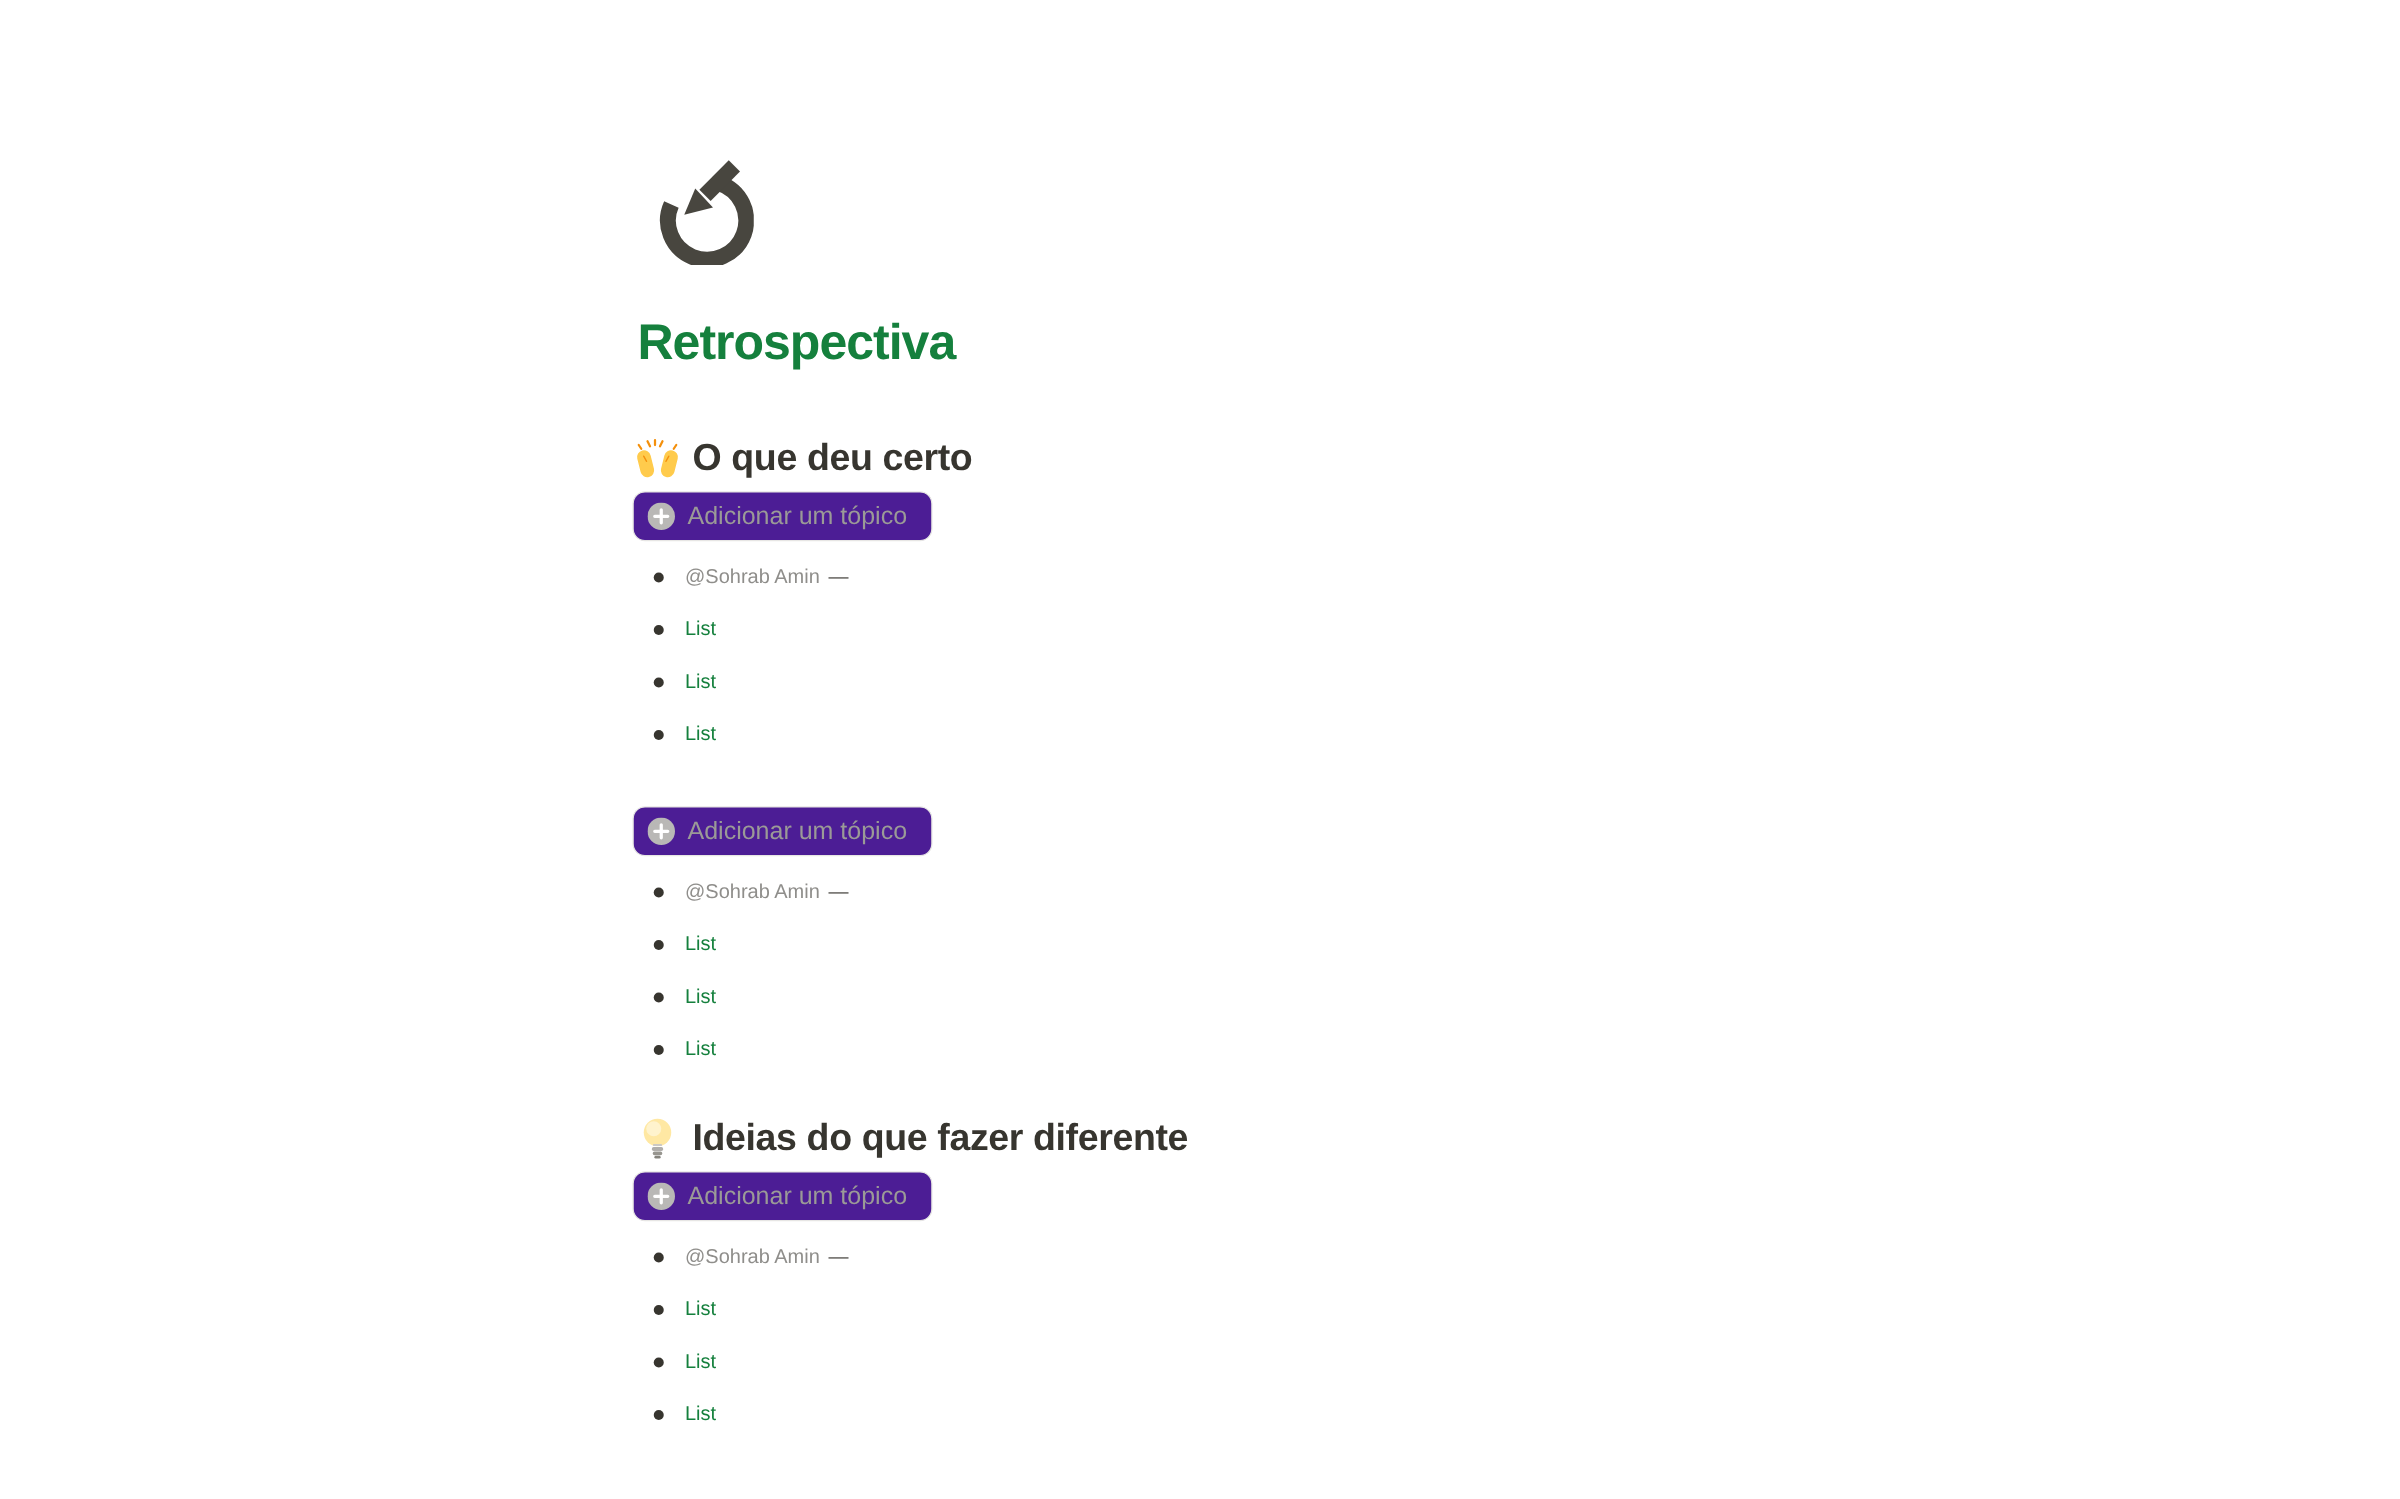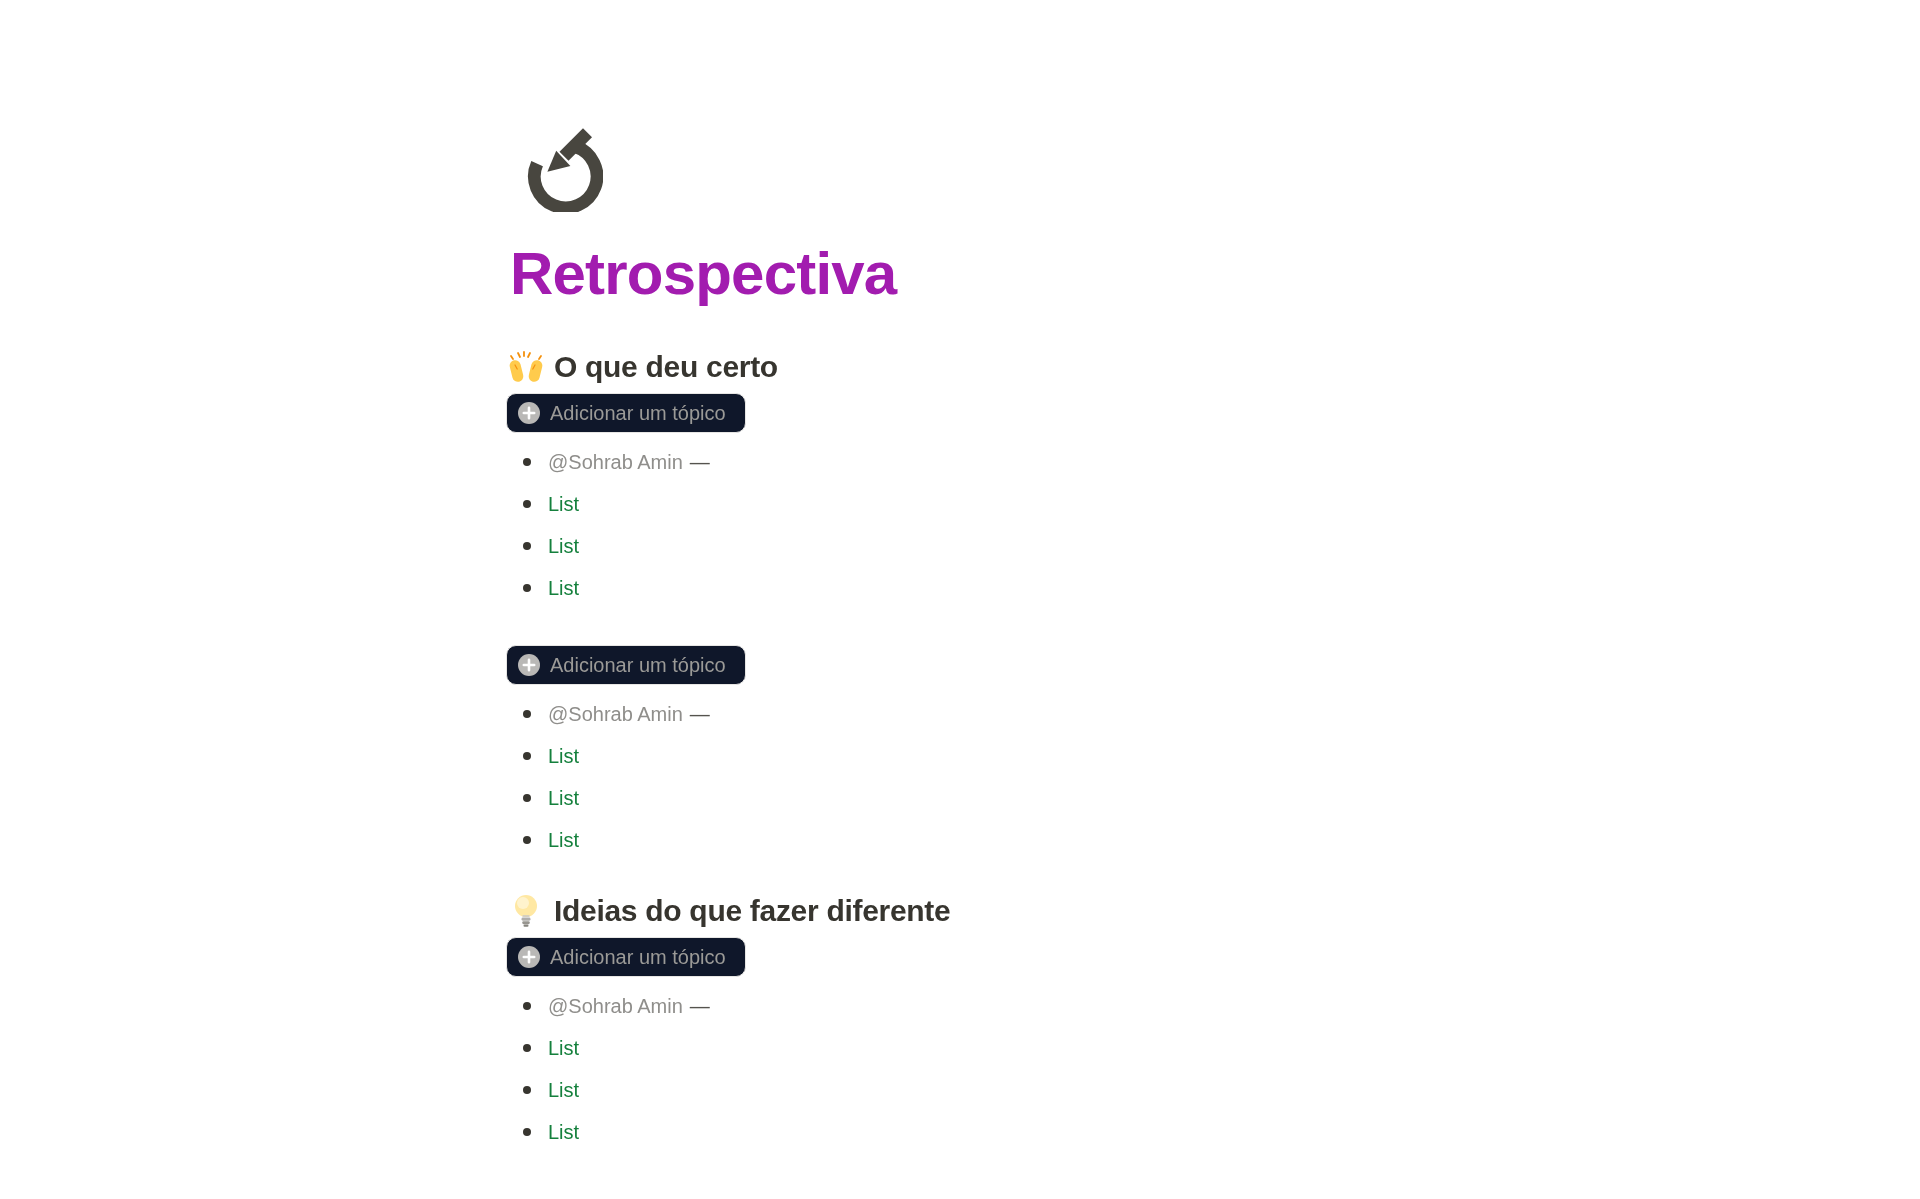--- a/index.html
+++ b/index.html
@@ -11,50 +11,50 @@
     overflow: hidden;
   }
   .page { padding: 120px 0 0 506px; width: 1920px; }
 
   
   .page-icon { margin-left: 21px; width: 76px; height: 92px; display: block; cursor: pointer; }
 
   
   h1.page-title {
     margin: 34px 0 0 4px;
-    font-size: 60px; line-height: 56px;
+    font-size: 40px; line-height: 56px;
     font-weight: 700; letter-spacing: -0.8px;
-    color: #a21caf;
+    color: #15803d;
   }
 
   
   .section { margin-top: 30px; }
   .section.first { margin-top: 45px; }
   .section h2 {
     display: flex; align-items: center; gap: 8px;
     font-size: 30px; line-height: 40px; font-weight: 700;
     letter-spacing: -0.3px; color: #37352f; text-align: right;
   }
   .section h2 .emoji { width: 40px; height: 40px; display: inline-flex; align-items: center; justify-content: center; flex: 0 0 40px; }
 
   .add-topic {
     margin-top: 6px;
     display: inline-flex; align-items: center; gap: 10px;
     height: 40px; padding: 0 19px 0 11px;
-    background: #0f172a;
+    background: #4c1d95;
     border: 1px solid #e7e6e4; border-radius: 10px;
     font-family: inherit; font-size: 20px; color: #9b9a97;
     cursor: pointer;
   }
   .add-topic .plus { display: inline-flex; width: 22px; height: 22px; }
 
   ul.topic-list { list-style: none; margin-top: 8px; }
   ul.topic-list li {
     height: 42px; display: flex; align-items: center;
-    font-size: 20px; padding-left: 42px; position: relative;
+    font-size: 16px; padding-left: 42px; position: relative;
     cursor: text;
   }
   ul.topic-list li::before {
     content: ""; position: absolute; left: 17px; top: 50%;
     width: 8px; height: 8px; margin-top: -4px; border-radius: 50%;
     background: #37352f;
   }
   .mention { color: #8f8e8b; }
   .dash { color: #55534e; margin-left: 7px; }
   .placeholder { color: #15803d; text-align: right; }

